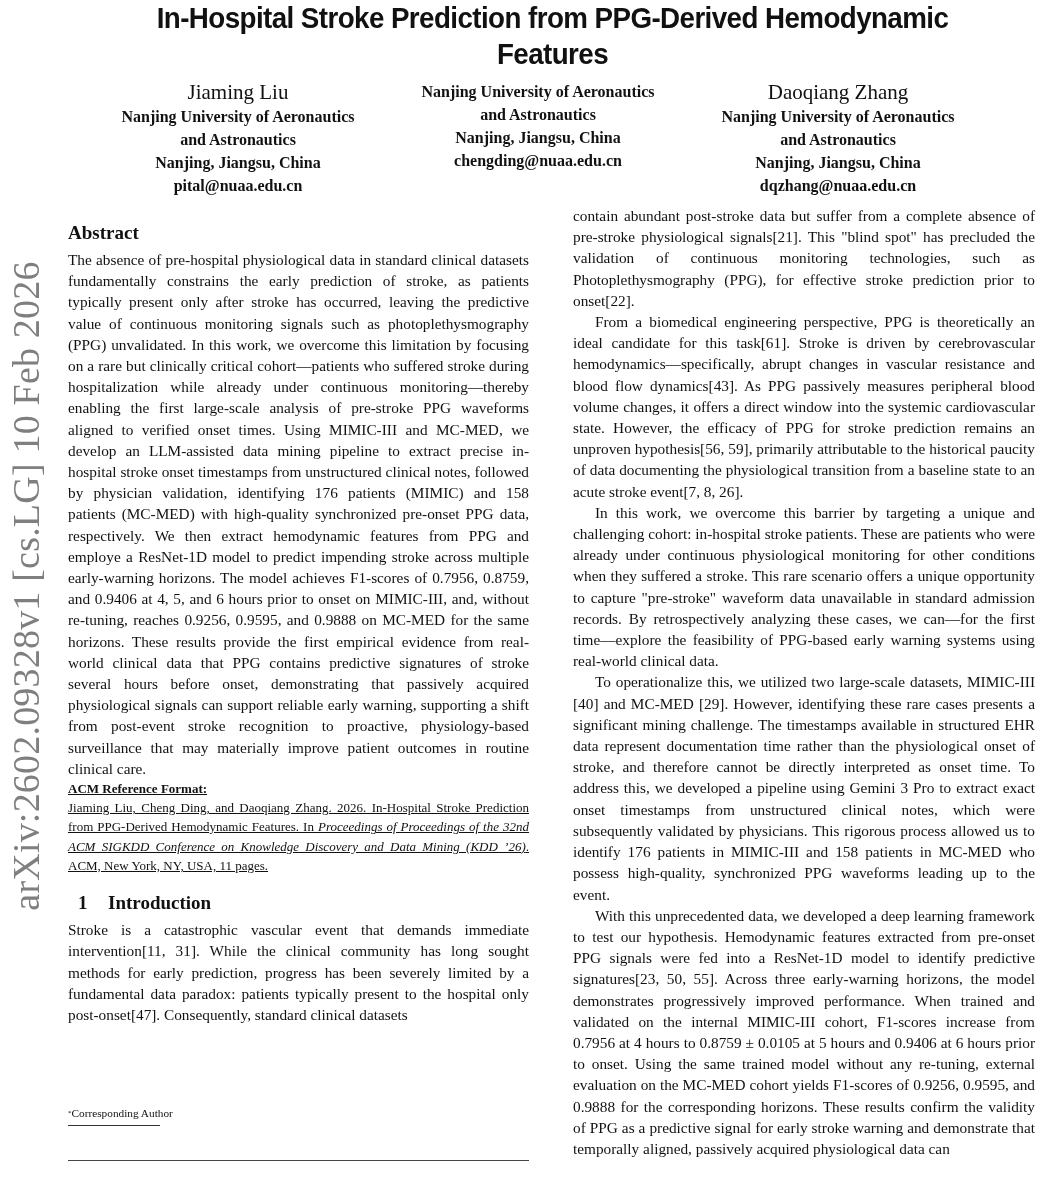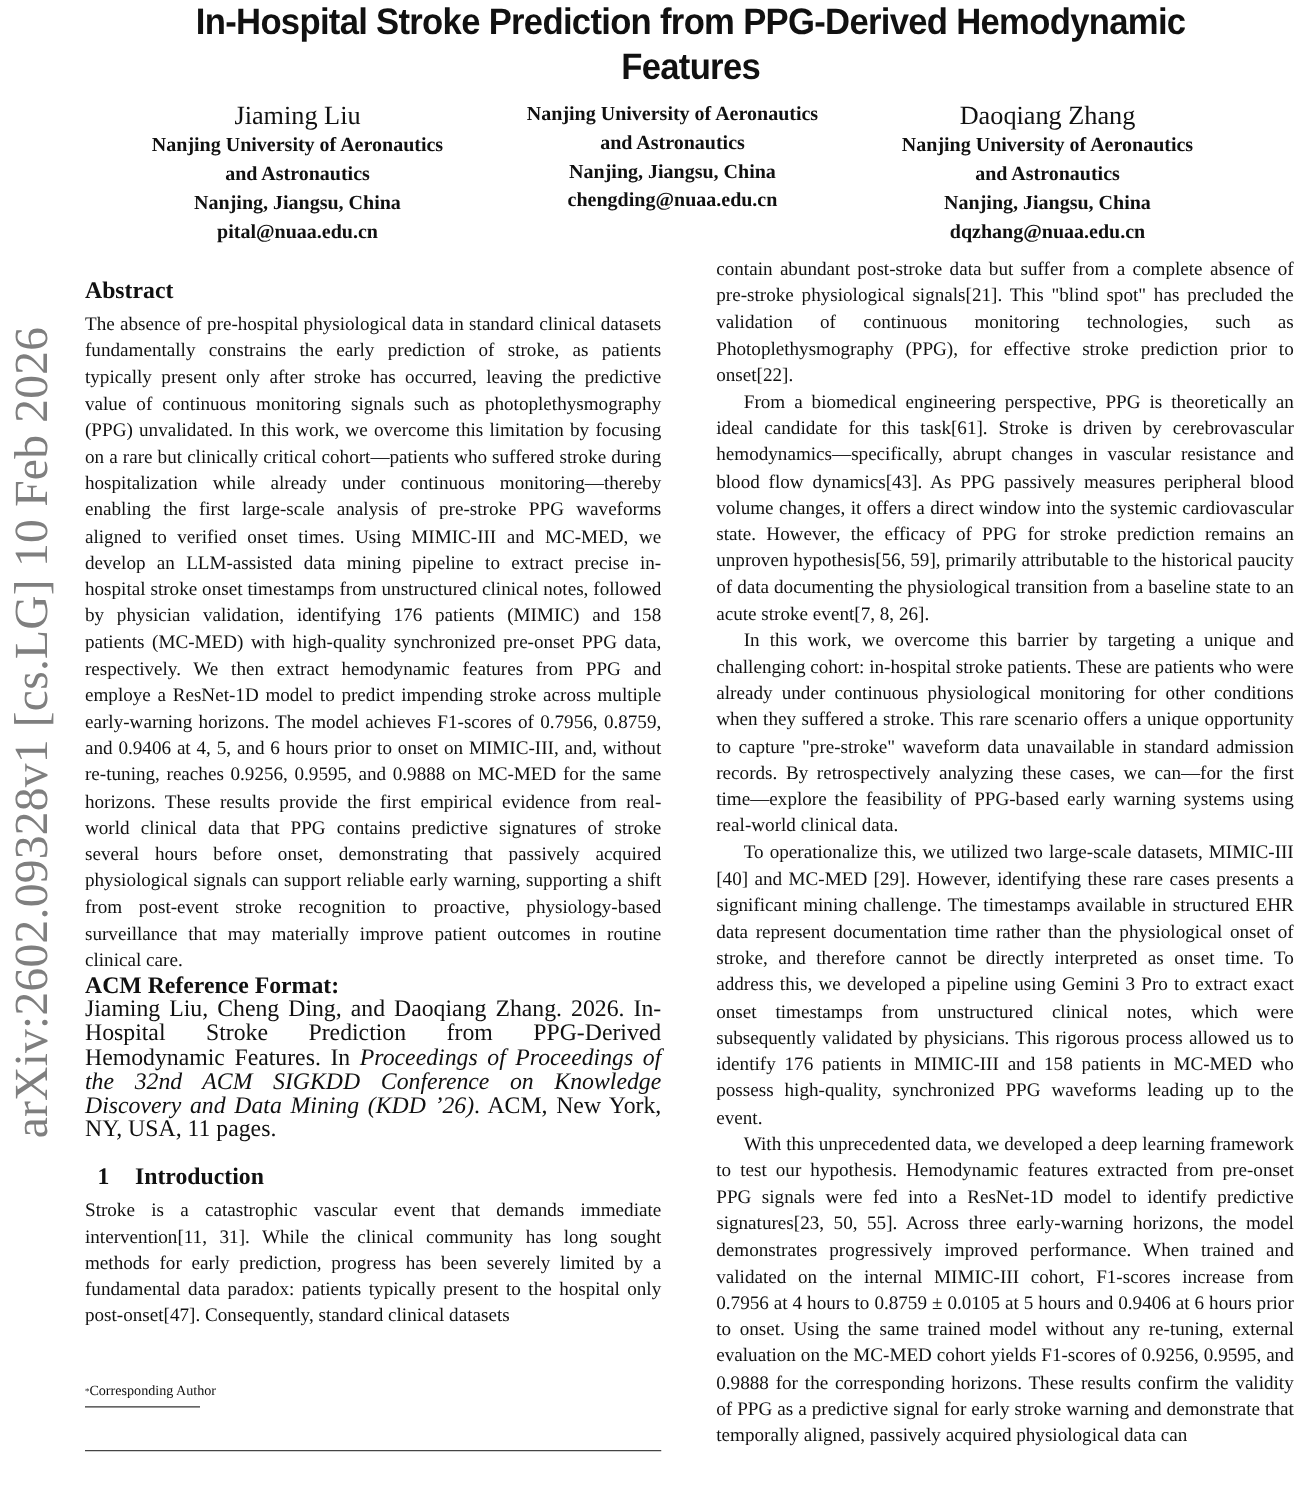--- a/index.html
+++ b/index.html
@@ -58,21 +58,21 @@
 
   h2.section {
     font-size: 19px; font-weight: bold;
     line-height: 26px; margin-bottom: 3px;
   }
   h2.keywords-h { margin-top: 12px; }
   h2.intro-h { margin-top: 15px; margin-bottom: 3px; margin-left: 10px; }
   .intro-num { display: inline-block; width: 30px; }
 
   .kw-text { font-size: 15.3px; line-height: 21.2px; margin-bottom: 8px; }
-  .acm-ref { font-size: 19px; line-height: 19.2px; text-align: justify; }
+  .acm-ref { font-size: 13px; line-height: 19.2px; text-align: justify; text-decoration: underline; }
   .acm-ref .acm-label { font-weight: bold; display: block; }
   .acm-ref i { font-style: italic; }
 
   .footnote-rule {
     position: absolute; left: 68px; top: 1125px;
     width: 92px; height: 1px; background: #333;
   }
   .footnote {
     position: absolute; left: 68px; top: 1106px;
     font-size: 11.3px; line-height: 14px;

